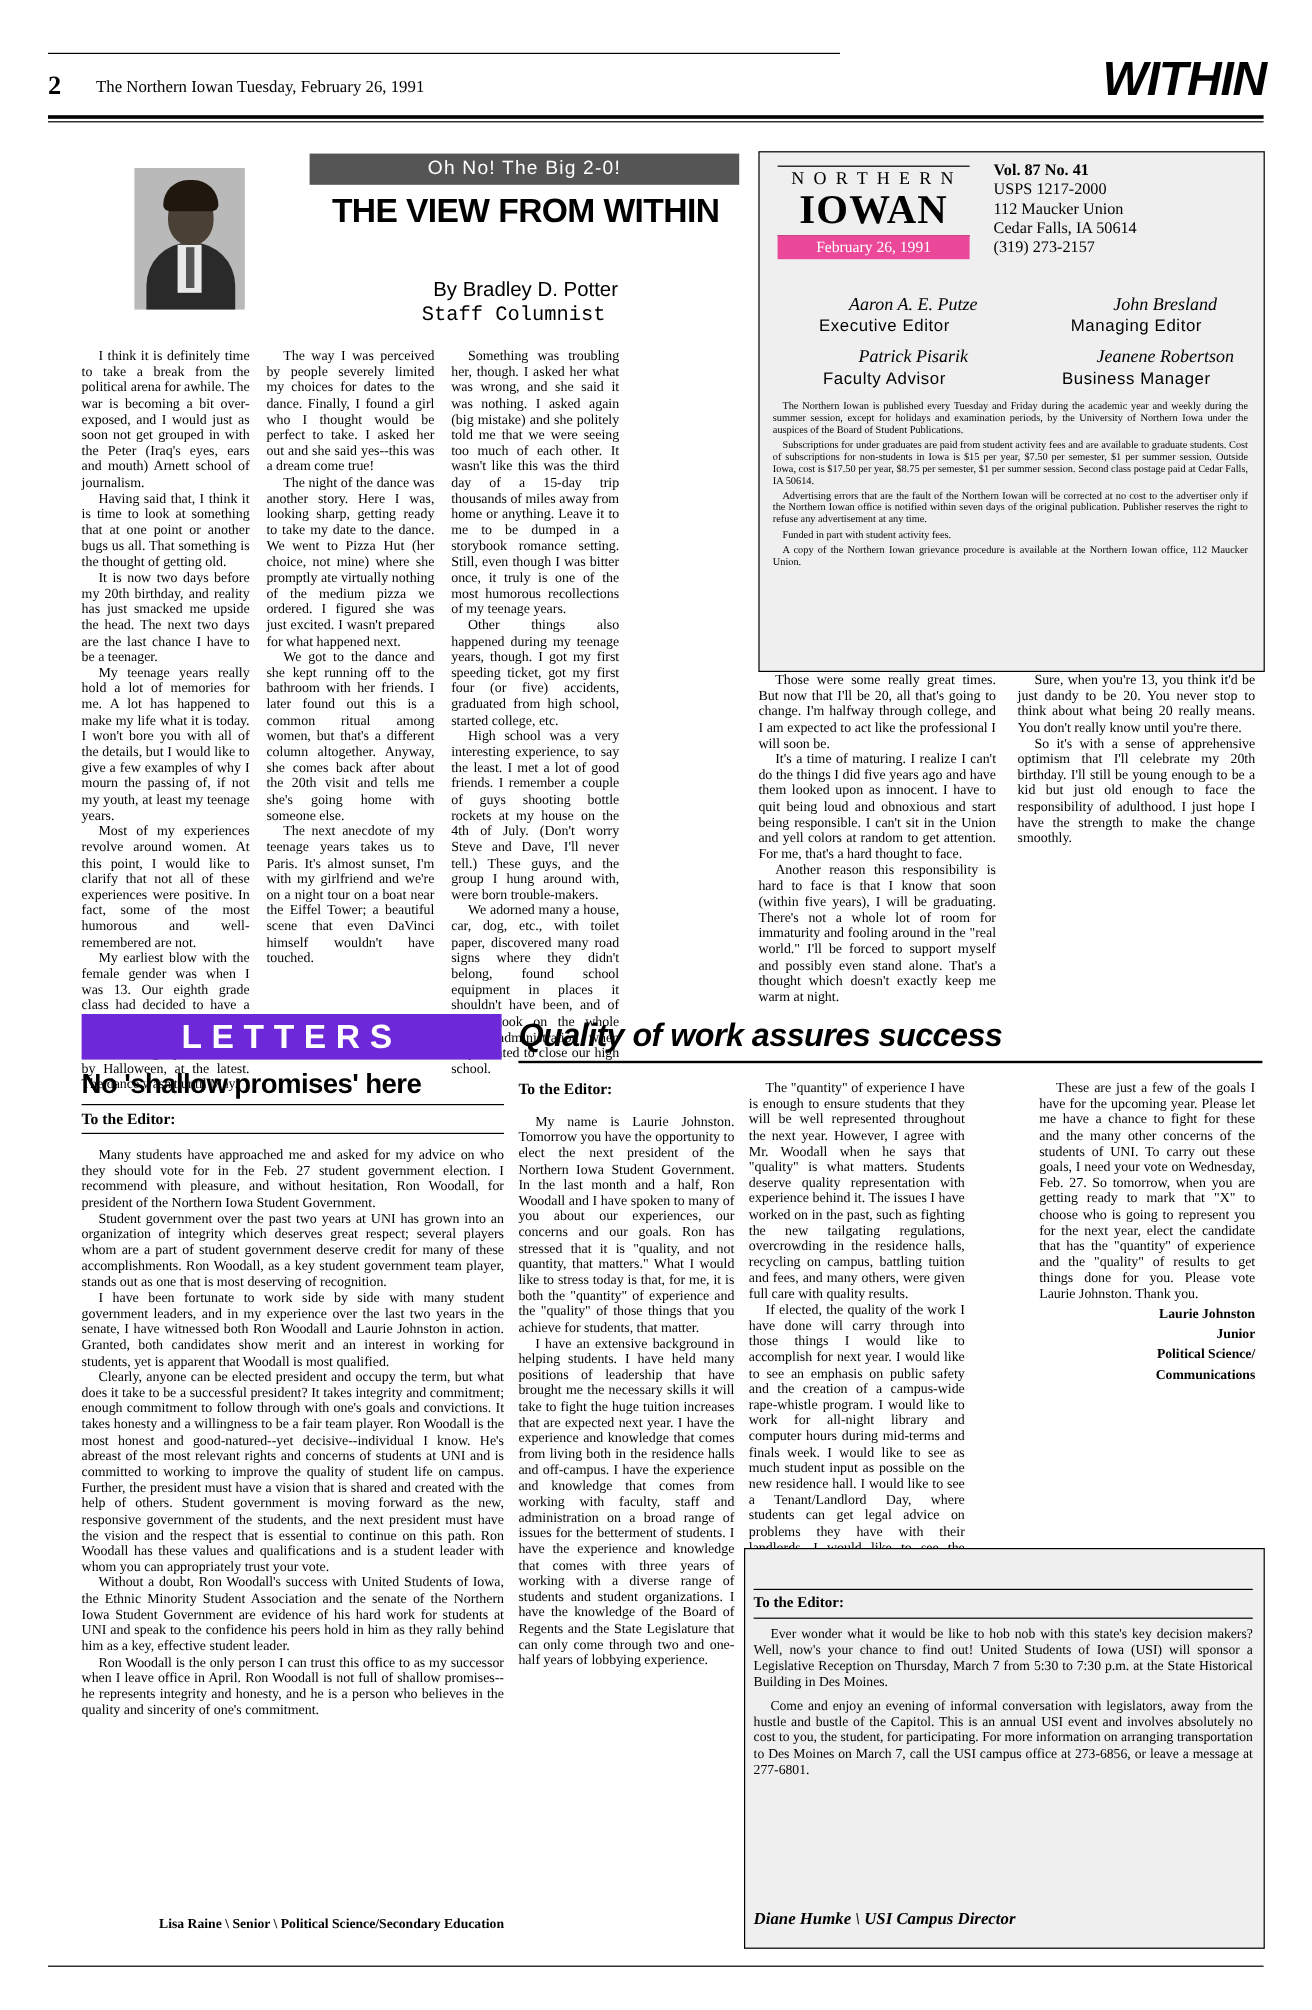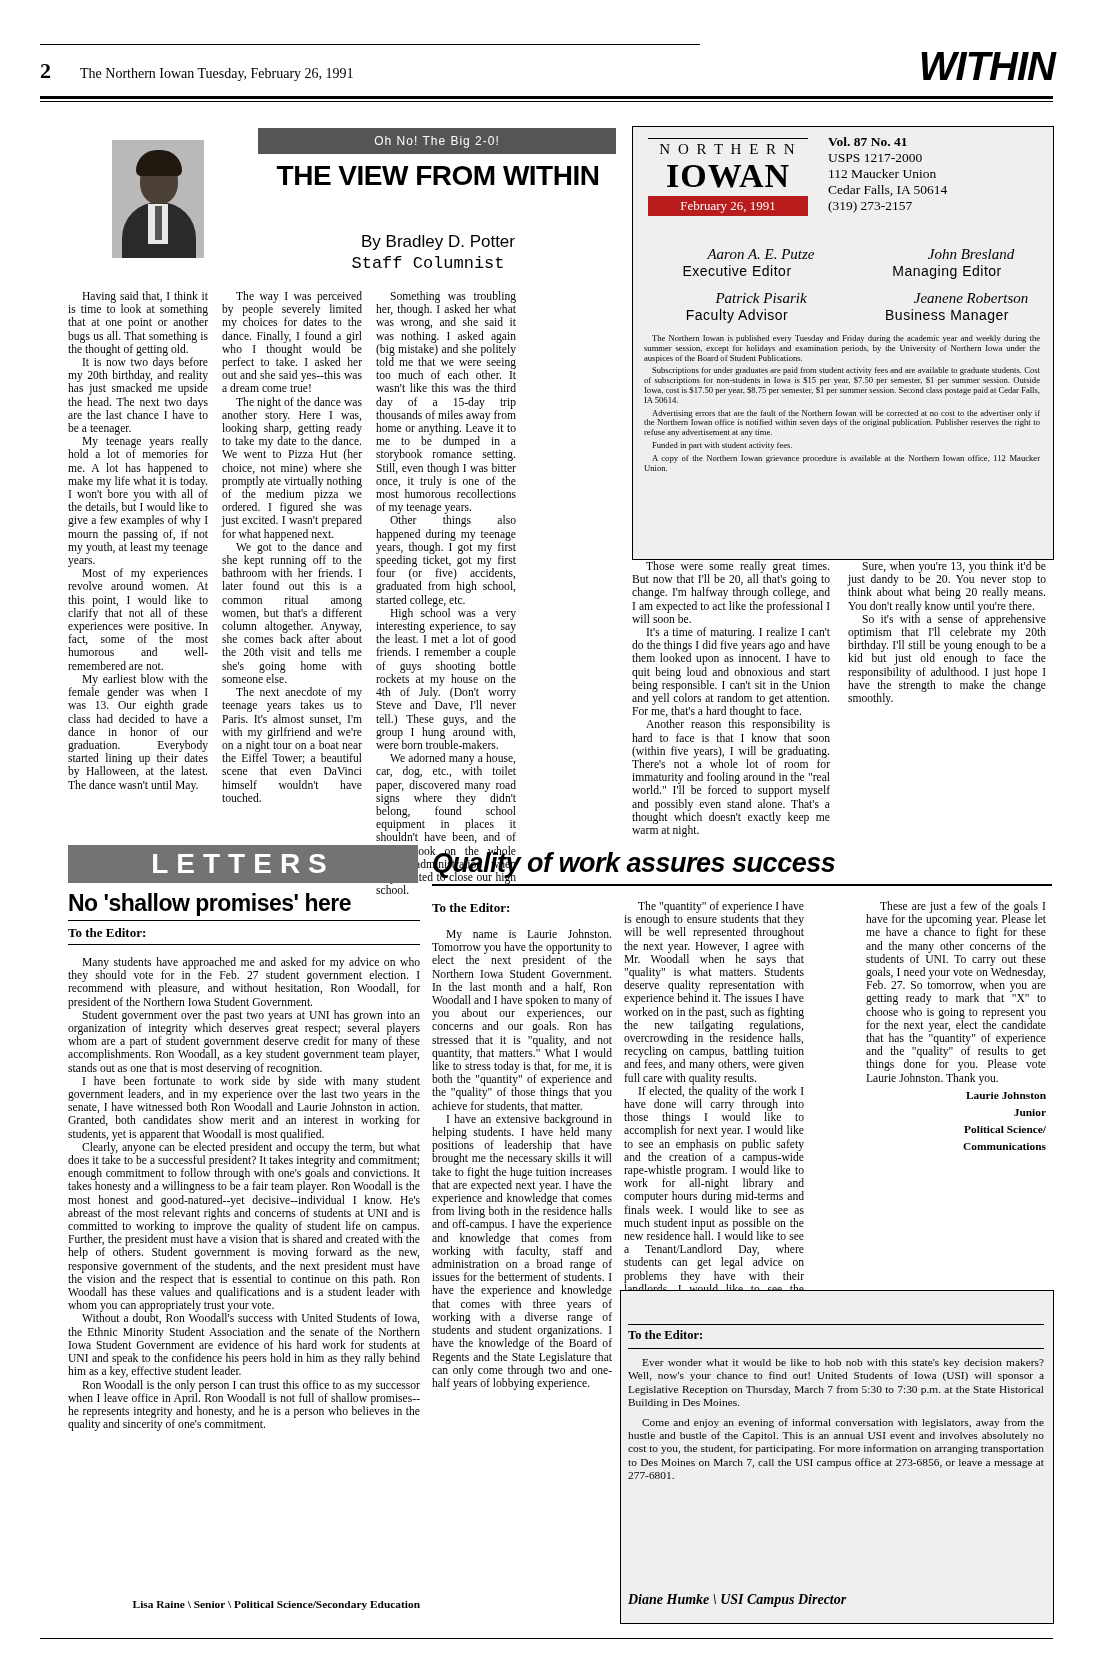--- a/index.html
+++ b/index.html
@@ -11,53 +11,53 @@
   .rule-thick{position:absolute;left:40px;top:96px;width:1013px;height:3px;background:#000;}
   .rule-thin{position:absolute;left:40px;top:101px;width:1013px;height:1px;background:#000;}
   .rule-top{position:absolute;left:40px;top:44px;width:660px;height:1px;background:#000;}
 
   
   .col{position:absolute;font-size:11.6px;line-height:13.2px;text-align:justify;}
   .col p{margin:0;text-indent:14px;}
 
   
   .vfw-banner{position:absolute;left:258px;top:128px;width:358px;height:26px;background:#555;}
-  .vfw-banner span{display:block;text-align:center;color:#fff;font-family:"Liberation Sans",sans-serif;font-size:12px;line-height:26px;letter-spacing:1px;}
+  .vfw-banner span{display:block;text-align:center;color:#fff;font-family:"Liberation Sans",sans-serif;font-size:16px;line-height:26px;letter-spacing:1px;}
   .vfw-title{position:absolute;left:238px;top:160px;width:400px;text-align:center;font-family:"Liberation Sans",sans-serif;font-size:28px;font-weight:bold;letter-spacing:-0.5px;}
   .vfw-by{position:absolute;left:238px;top:232px;width:400px;text-align:center;font-family:"Liberation Sans",sans-serif;font-size:17px;}
   .vfw-role{position:absolute;left:228px;top:254px;width:400px;text-align:center;font-family:Liberation Mono, monospace;font-size:17px;}
 
   .mugshot{position:absolute;left:112px;top:140px;width:92px;height:118px;background:#b9b9b9;overflow:hidden;}
   .mug-head{position:absolute;left:28px;top:18px;width:38px;height:46px;border-radius:50% 50% 45% 45%;background:#4a4036;}
   .mug-hair{position:absolute;left:24px;top:10px;width:46px;height:26px;border-radius:24px 24px 6px 6px;background:#20180f;}
   .mug-body{position:absolute;left:10px;top:62px;width:74px;height:58px;border-radius:36px 36px 0 0;background:#2a2a2a;}
   .mug-shirt{position:absolute;left:36px;top:64px;width:20px;height:40px;background:#e8e8e8;transform:skewX(0deg);}
   .mug-tie{position:absolute;left:43px;top:66px;width:7px;height:34px;background:#555;}
 
   
   .flagbox{position:absolute;left:632px;top:126px;width:420px;height:432px;border:1px solid #000;background:#efefef;}
   .flag-ni{position:absolute;left:648px;top:136px;width:160px;text-align:center;}
   .flag-northern{font-family:"Liberation Serif",serif;font-size:15px;letter-spacing:2px;}
   .flag-iowa{font-family:"Liberation Serif",serif;font-size:34px;font-weight:bold;letter-spacing:1px;line-height:36px;}
   .flag-line{width:160px;height:1px;background:#000;margin:2px 0;}
-  .flag-date{position:absolute;left:648px;top:196px;width:160px;text-align:center;background:#b91c1c;color:#fff;font-size:13px;padding:2px 0;}
+  .flag-date{position:absolute;left:648px;top:196px;width:160px;text-align:center;background:#ec4899;color:#fff;font-size:13px;padding:2px 0;}
   .flag-meta{position:absolute;left:828px;top:134px;width:215px;font-size:13.5px;line-height:16px;}
   .flag-meta div{white-space:nowrap;}
   .vol{font-weight:bold;}
 
   .staff-row{position:absolute;width:420px;left:632px;}
   .staff-name{font-family:"Liberation Serif",serif;font-style:italic;font-size:15px;text-align:center;padding-left:48px;}
   .staff-title{font-family:"Liberation Sans",sans-serif;font-weight:normal;font-size:14px;text-align:center;letter-spacing:0.5px;}
   .staff-half{float:left;width:210px;}
 
   .box-text{position:absolute;left:644px;top:334px;width:396px;font-size:8.6px;line-height:9.8px;text-align:justify;}
   .box-text p{margin:0 0 3px 0;text-indent:8px;}
 
   
-  .letters-banner{position:absolute;left:68px;top:845px;width:350px;height:38px;background:#737373;}
+  .letters-banner{position:absolute;left:68px;top:845px;width:350px;height:38px;background:#6d28d9;}
   .letters-banner span{display:block;text-align:center;color:#fff;font-family:"Liberation Sans",sans-serif;font-size:28px;font-weight:bold;letter-spacing:8px;line-height:38px;}
   .headline-shallow{position:absolute;left:68px;top:890px;width:352px;font-family:"Liberation Sans",sans-serif;font-size:23px;font-weight:bold;letter-spacing:-0.5px;}
   .rule-shallow{position:absolute;left:68px;top:920px;width:352px;height:1px;background:#000;}
   .tote1{position:absolute;left:68px;top:925px;font-family:"Liberation Serif",serif;font-weight:bold;font-size:13px;}
   .rule-shallow2{position:absolute;left:68px;top:944px;width:352px;height:1px;background:#000;}
 
   .headline-quality{position:absolute;left:432px;top:848px;width:620px;font-family:"Liberation Sans",sans-serif;font-style:italic;font-weight:bold;font-size:27px;letter-spacing:-0.5px;}
   .rule-quality{position:absolute;left:432px;top:884px;width:620px;height:2px;background:#000;}
   .tote2{position:absolute;left:432px;top:900px;font-family:"Liberation Serif",serif;font-weight:bold;font-size:13px;}
 
@@ -142,20 +142,21 @@
 
   <div class="box-text">
     <p>The Northern Iowan is published every Tuesday and Friday during the academic year and weekly during the summer session, except for holidays and examination periods, by the University of Northern Iowa under the auspices of the Board of Student Publications.</p>
     <p>Subscriptions for under graduates are paid from student activity fees and are available to graduate students. Cost of subscriptions for non-students in Iowa is $15 per year, $7.50 per semester, $1 per summer session. Outside Iowa, cost is $17.50 per year, $8.75 per semester, $1 per summer session. Second class postage paid at Cedar Falls, IA 50614.</p>
     <p>Advertising errors that are the fault of the Northern Iowan will be corrected at no cost to the advertiser only if the Northern Iowan office is notified within seven days of the original publication. Publisher reserves the right to refuse any advertisement at any time.</p>
     <p>Funded in part with student activity fees.</p>
     <p>A copy of the Northern Iowan grievance procedure is available at the Northern Iowan office, 112 Maucker Union.</p>
   </div>
 
   <div class="col" style="left:68px;top:290px;width:140px;">
+    <p>I think it is definitely time to take a break from the political arena for awhile. The war is becoming a bit over-exposed, and I would just as soon not get grouped in with the Peter (Iraq's eyes, ears and mouth) Arnett school of journalism.</p>
     <p>Having said that, I think it is time to look at something that at one point or another bugs us all. That something is the thought of getting old.</p>
     <p>It is now two days before my 20th birthday, and reality has just smacked me upside the head. The next two days are the last chance I have to be a teenager.</p>
     <p>My teenage years really hold a lot of memories for me. A lot has happened to make my life what it is today. I won't bore you with all of the details, but I would like to give a few examples of why I mourn the passing of, if not my youth, at least my teenage years.</p>
     <p>Most of my experiences revolve around women. At this point, I would like to clarify that not all of these experiences were positive. In fact, some of the most humorous and well-remembered are not.</p>
     <p>My earliest blow with the female gender was when I was 13. Our eighth grade class had decided to have a dance in honor of our graduation. Everybody started lining up their dates by Halloween, at the latest. The dance wasn't until May.</p>
   </div>
 
   <div class="col" style="left:222px;top:290px;width:140px;">
     <p>The way I was perceived by people severely limited my choices for dates to the dance. Finally, I found a girl who I thought would be perfect to take. I asked her out and she said yes--this was a dream come true!</p>
     <p>The night of the dance was another story. Here I was, looking sharp, getting ready to take my date to the dance. We went to Pizza Hut (her choice, not mine) where she promptly ate virtually nothing of the medium pizza we ordered. I figured she was just excited. I wasn't prepared for what happened next.</p>

